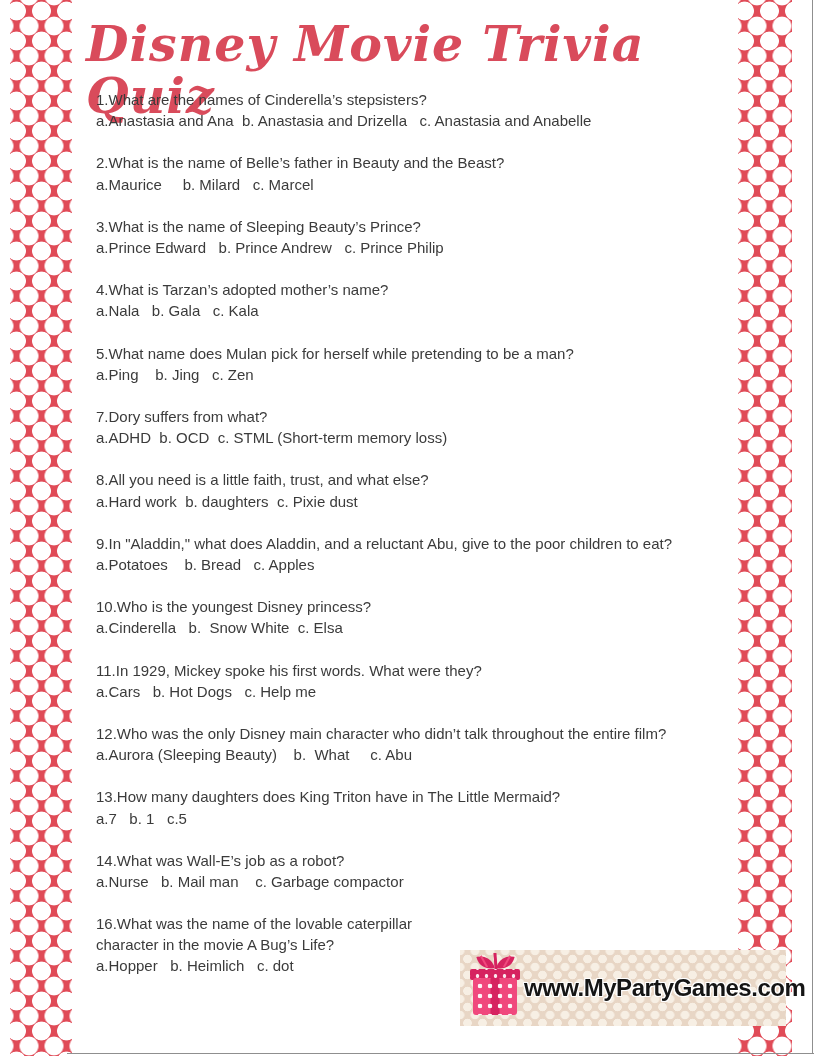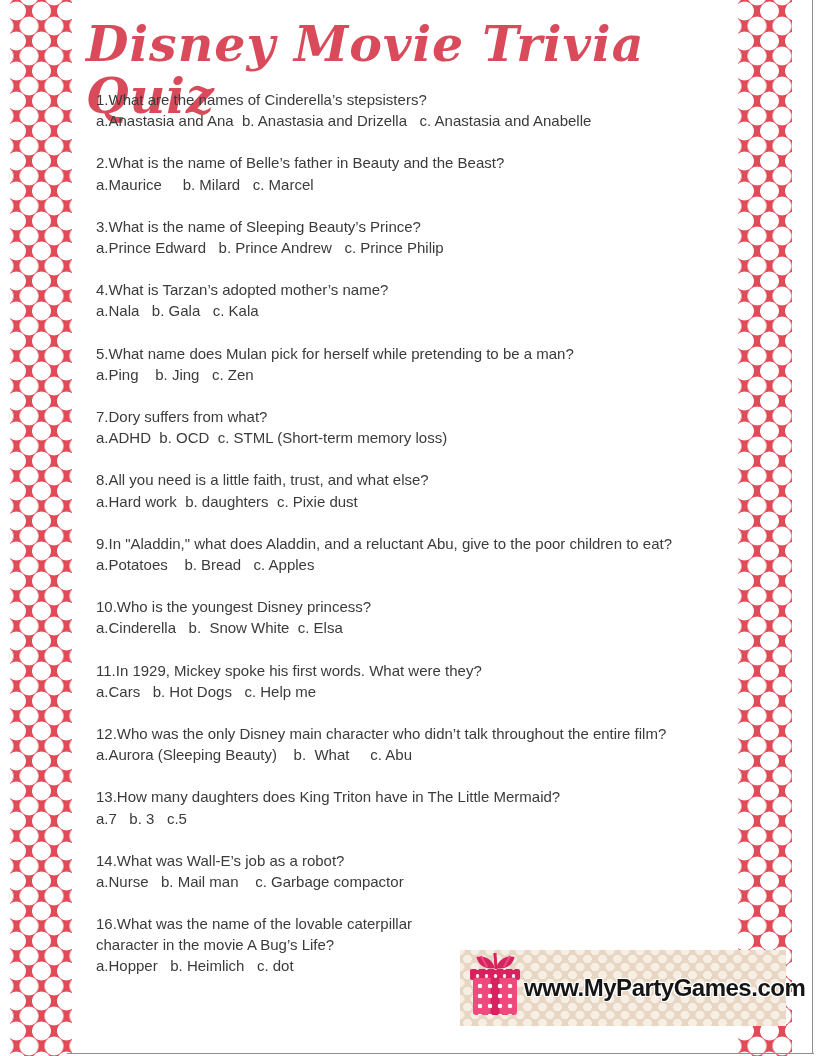--- a/index.html
+++ b/index.html
@@ -150,21 +150,21 @@
     <div class="q-answers">a.Cars   b. Hot Dogs   c. Help me</div>
   </div>
 
   <div class="q-block">
     <div class="q-text">12.Who was the only Disney main character who didn’t talk throughout the entire film?</div>
     <div class="q-answers">a.Aurora (Sleeping Beauty)    b.  What     c. Abu</div>
   </div>
 
   <div class="q-block">
     <div class="q-text">13.How many daughters does King Triton have in The Little Mermaid?</div>
-    <div class="q-answers">a.7   b. 3   c.5</div>
+    <div class="q-answers">a.7   b. 1   c.5</div>
   </div>
 
   <div class="q-block">
     <div class="q-text">14.What was Wall-E’s job as a robot?</div>
     <div class="q-answers">a.Nurse   b. Mail man    c. Garbage compactor</div>
   </div>
 
   <div class="q-block">
     <div class="q-text">16.What was the name of the lovable caterpillar character in the movie A Bug’s Life?</div>
     <div class="q-answers">a.Hopper   b. Heimlich   c. dot</div>

